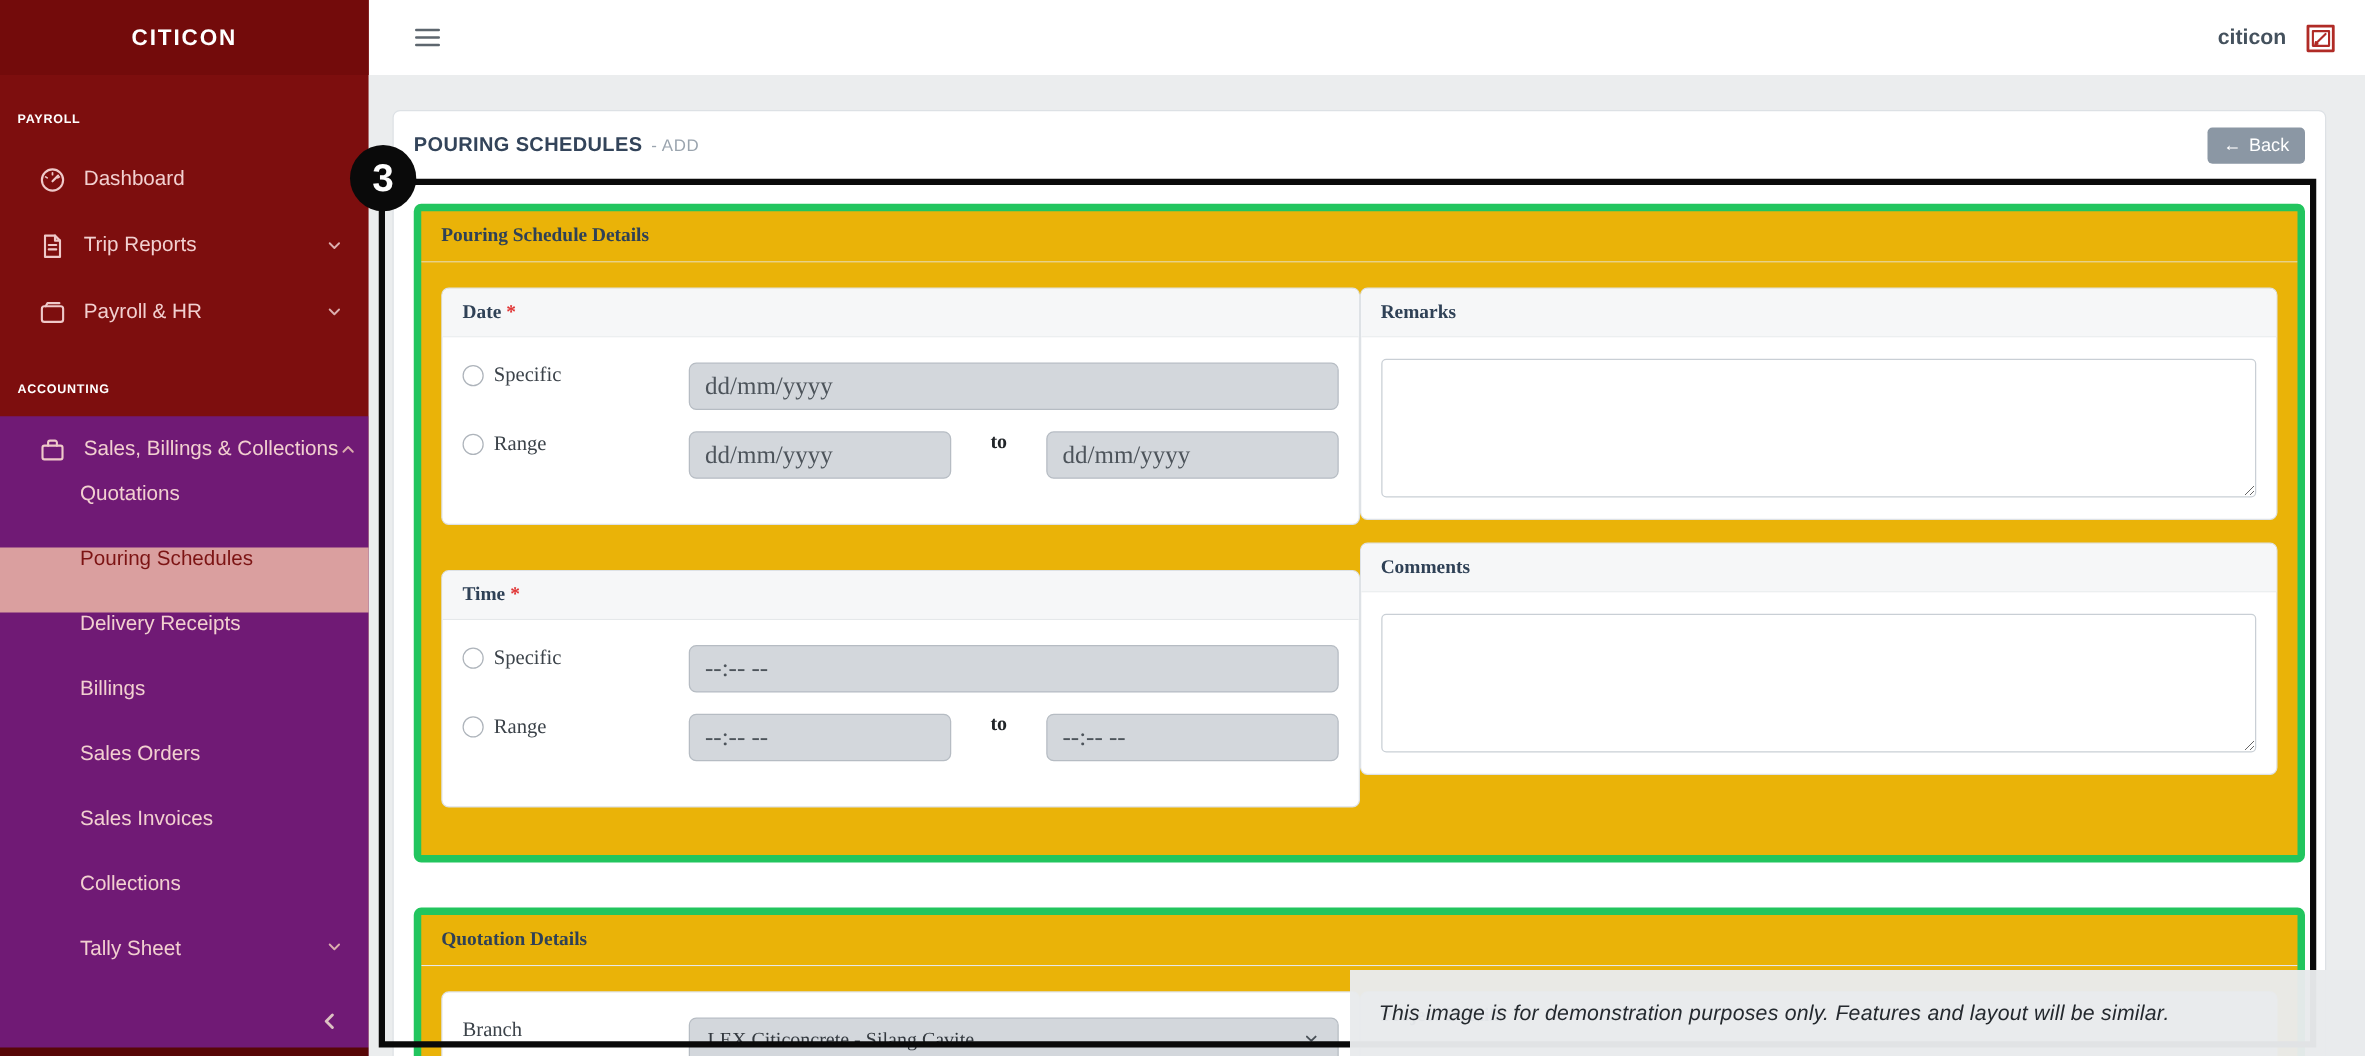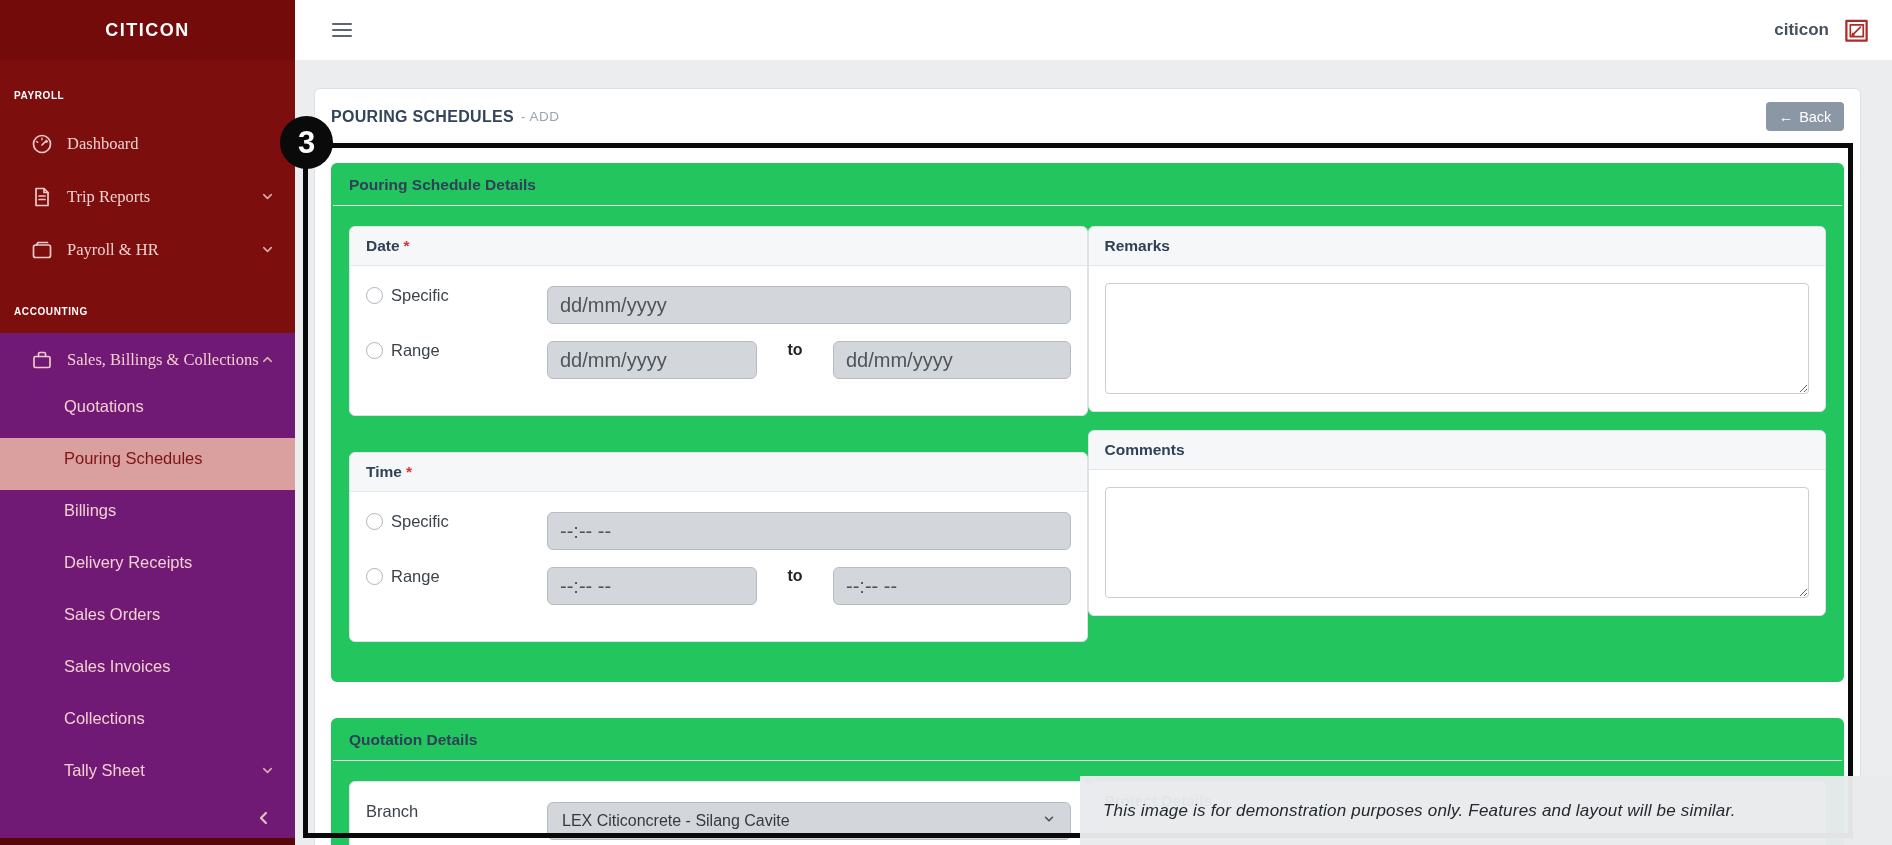--- a/index.html
+++ b/index.html
@@ -24,25 +24,25 @@
   .section-label {
     margin:30px 0 16px 14px; font-size:10px; font-weight:bold;
     color:#ffffff; letter-spacing:.6px;
   }
   .nav-item {
     height:53px; flex:none; display:flex; align-items:center;
     padding:0 20px 0 30px; cursor:pointer; position:relative;
   }
   .nav-icon { width:24px; height:24px; margin-right:13px; flex:none; }
   .nav-icon svg, .chev svg { display:block; }
-  .nav-label { font-size:16.5px; color:#f2d0d0; white-space:nowrap;font-family:Liberation Serif, serif; }
+  .nav-label { font-size:16.5px; color:#f2d0d0; white-space:nowrap; }
   .chev { margin-left:auto; }
   .nav-group { background:#701a75; flex:1; display:flex; flex-direction:column; }
   .sub-item {
-    height:52px; flex:none; display:flex; align-items:center;
+    height:52px; flex:none; display:flex; 
     padding:0 20px 12px 64px; font-size:16.5px; color:#f2d0d0; cursor:pointer;
   }
   .sub-item.active { background:#da9f9f; color:#7c1414; }
   .sidebar-collapse {
     position:absolute; right:22px; bottom:12px; cursor:pointer;
   }
   .sidebar-bottom-strip {
     position:absolute; left:0; right:0; bottom:0; height:7px; background:#570707;
   }
 
@@ -71,21 +71,21 @@
   .page-title { font-size:16px; font-weight:bold; color:#33445a; letter-spacing:.3px; }
   .page-subtitle { font-size:13.5px; color:#9aa4ae; margin-left:7px; letter-spacing:.5px; }
   .back-btn {
     margin-left:auto; min-width:78px; height:29px; border:none; border-radius:4px;
     background:#8b97a4; color:#ffffff; font-size:14.5px; font-family:inherit;
     display:flex; align-items:center; justify-content:center; gap:6px; cursor:pointer;
     padding:0 12px;
   }
   .panel-body { padding:19px 16px; }
 
-  .card { border:2px solid #22c55e; border-radius:6px; background:#22c55e; }
+  .card { border:6px solid #22c55e; border-radius:6px; background:#eab308;font-family:Liberation Serif, serif; }
   .card + .card { margin-top:36px; }
   .card-header {
     padding:11px 16px; font-size:15.5px; font-weight:bold; color:#2f4156;
     border-bottom:1px solid #e5e8ea; border-radius:6px 6px 0 0;
   }
   .card-grid {
     display:grid; grid-template-columns:1fr 1fr; 
     padding:20px 16px 38px; align-items:start;
   }
   .col { min-width:0; }
@@ -221,24 +221,24 @@
         </span>
       </div>
 
       <div class="sub-item">
         <span>Quotations</span>
       </div>
       <div class="sub-item active">
         <span>Pouring Schedules</span>
       </div>
       <div class="sub-item">
+        <span>Delivery Receipts</span>
+      </div>
+      <div class="sub-item">
         <span>Billings</span>
-      </div>
-      <div class="sub-item">
-        <span>Delivery Receipts</span>
       </div>
       <div class="sub-item">
         <span>Sales Orders</span>
       </div>
       <div class="sub-item">
         <span>Sales Invoices</span>
       </div>
       <div class="sub-item">
         <span>Collections</span>
       </div>

